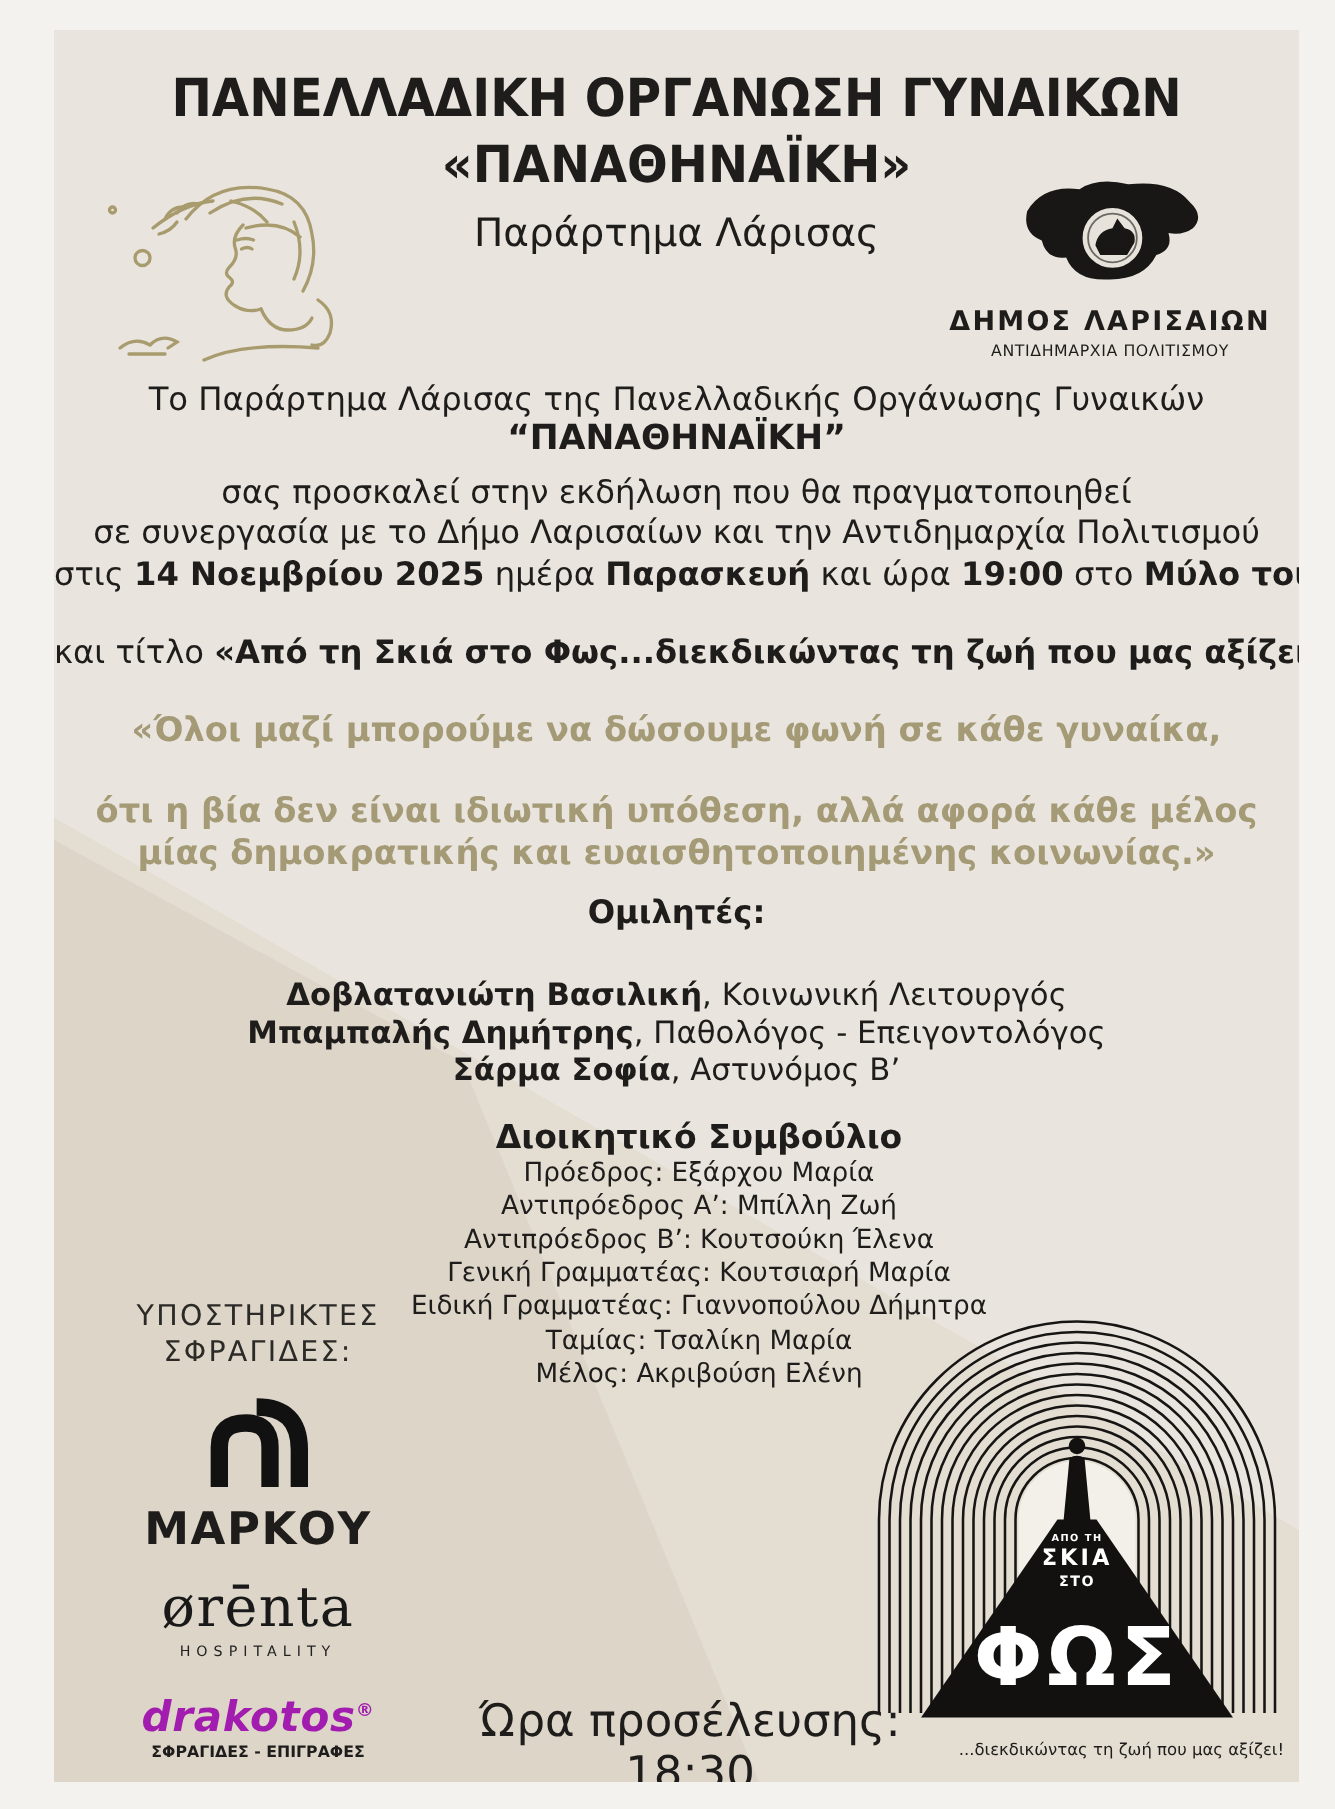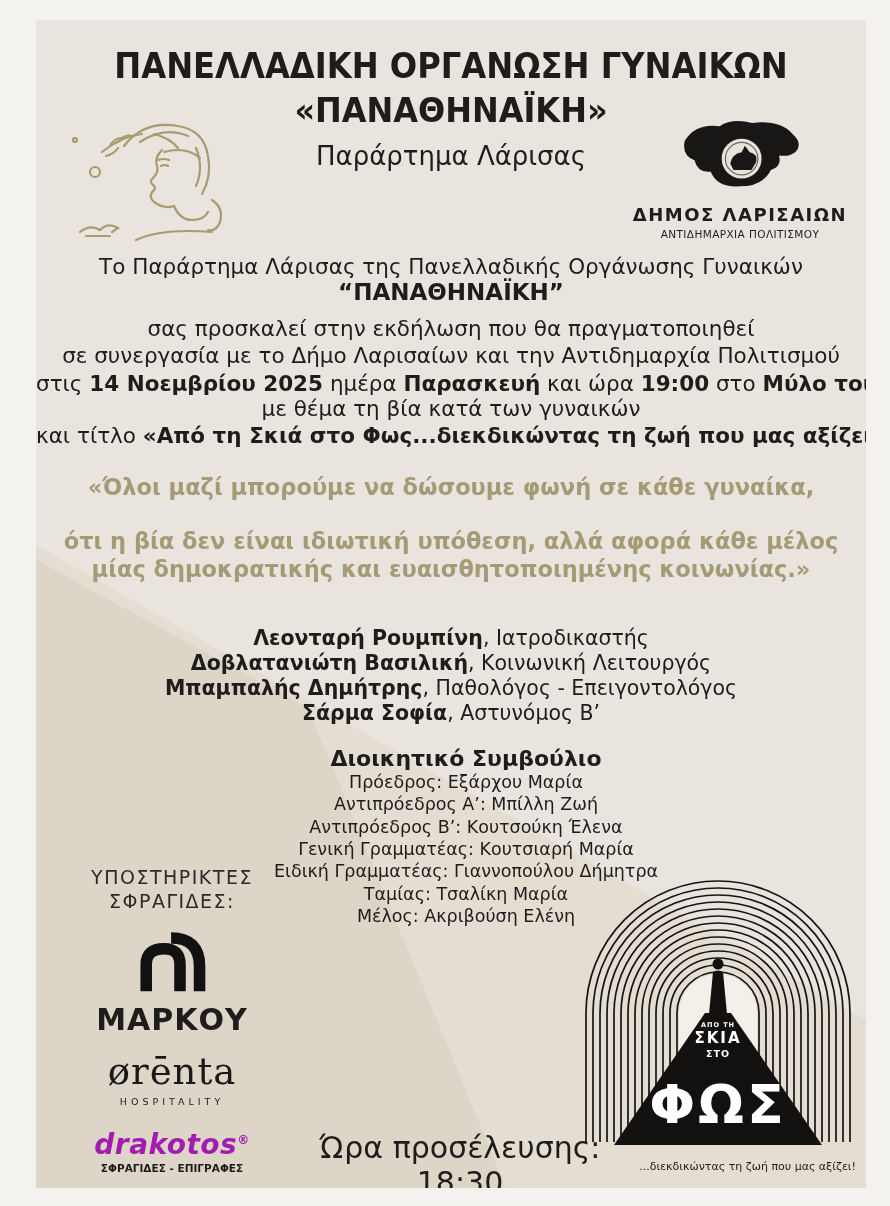--- a/index.html
+++ b/index.html
@@ -95,28 +95,27 @@
       </svg>
       <div class="dimos-name">ΔΗΜΟΣ ΛΑΡΙΣΑΙΩΝ</div>
       <div class="dimos-dept">ΑΝΤΙΔΗΜΑΡΧΙΑ ΠΟΛΙΤΙΣΜΟΥ</div>
     </div>
 
     <div class="cl inv l1">Το Παράρτημα Λάρισας της Πανελλαδικής Οργάνωσης Γυναικών</div>
     <div class="cl inv l2">“ΠΑΝΑΘΗΝΑΪΚΗ”</div>
     <div class="cl inv l3">σας προσκαλεί στην εκδήλωση που θα πραγματοποιηθεί</div>
     <div class="cl inv l4">σε συνεργασία με το Δήμο Λαρισαίων και την Αντιδημαρχία Πολιτισμού</div>
     <div class="cl inv l5"><span>στις </span><span class="b">14 Νοεμβρίου 2025</span><span> ημέρα </span><span class="b">Παρασκευή</span><span> και ώρα </span><span class="b">19:00</span><span> στο </span><span class="b">Μύλο του Παππά</span></div>
-    <div class="cl inv l6">με θέμα τη βία κατά των γυναικών</div>
     <div class="cl inv l7"><span>και τίτλο </span><span class="b">«Από τη Σκιά στο Φως...διεκδικώντας τη ζωή που μας αξίζει!»</span></div>
 
     <div class="cl quote q1">«Όλοι μαζί μπορούμε να δώσουμε φωνή σε κάθε γυναίκα,</div>
     <div class="cl quote q3">ότι η βία δεν είναι ιδιωτική υπόθεση, αλλά αφορά κάθε μέλος</div>
     <div class="cl quote q4">μίας δημοκρατικής και ευαισθητοποιημένης κοινωνίας.»</div>
 
-    <div class="cl sp sp0"><span class="b">Λεονταρή Ρουμπίνη</span><span>, </span><span>Ιατροδικαστής</span></div>
+    <div class="cl sp-h">Ομιλητές:</div>
     <div class="cl sp sp1"><span class="b">Δοβλατανιώτη Βασιλική</span><span>, </span><span>Κοινωνική Λειτουργός</span></div>
     <div class="cl sp sp2"><span class="b">Μπαμπαλής Δημήτρης</span><span>, </span><span>Παθολόγος - Επειγοντολόγος</span></div>
     <div class="cl sp sp3"><span class="b">Σάρμα Σοφία</span><span>, </span><span>Αστυνόμος Β’</span></div>
 
     <div class="cl bd-h">Διοικητικό Συμβούλιο</div>
     <div class="cl bd bd0">Πρόεδρος: Εξάρχου Μαρία</div>
     <div class="cl bd bd1">Αντιπρόεδρος Α’: Μπίλλη Ζωή</div>
     <div class="cl bd bd2">Αντιπρόεδρος Β’: Κουτσούκη Έλενα</div>
     <div class="cl bd bd3">Γενική Γραμματέας: Κουτσιαρή Μαρία</div>
     <div class="cl bd bd4">Ειδική Γραμματέας: Γιαννοπούλου Δήμητρα</div>

